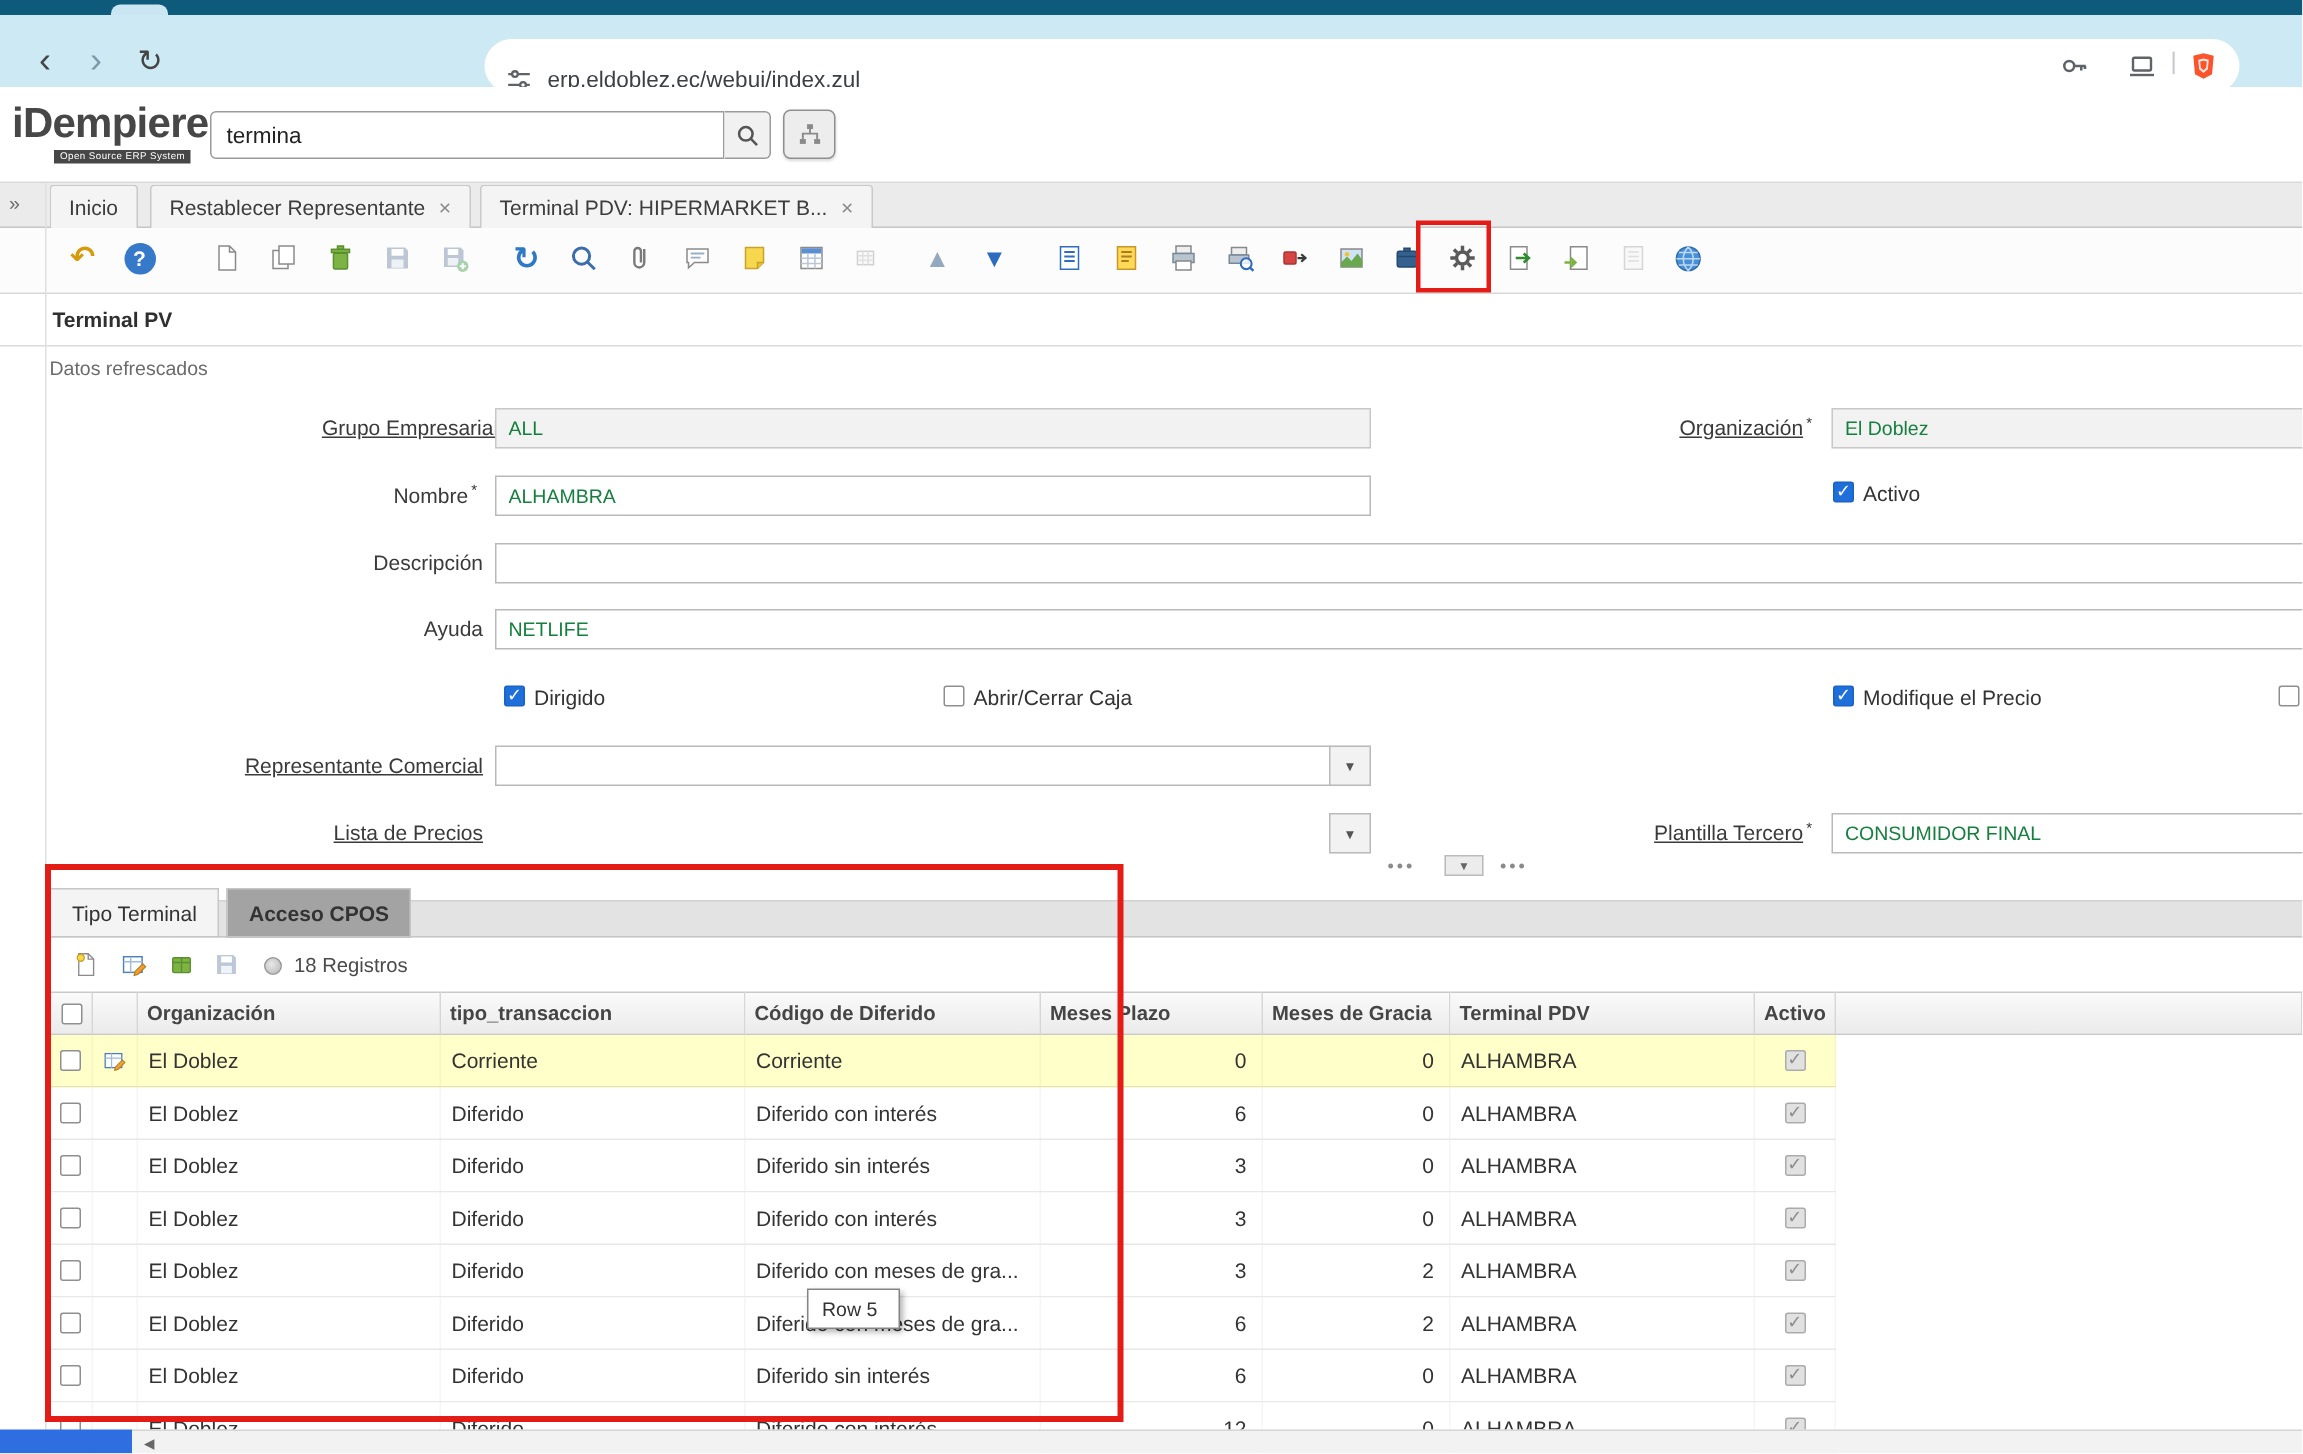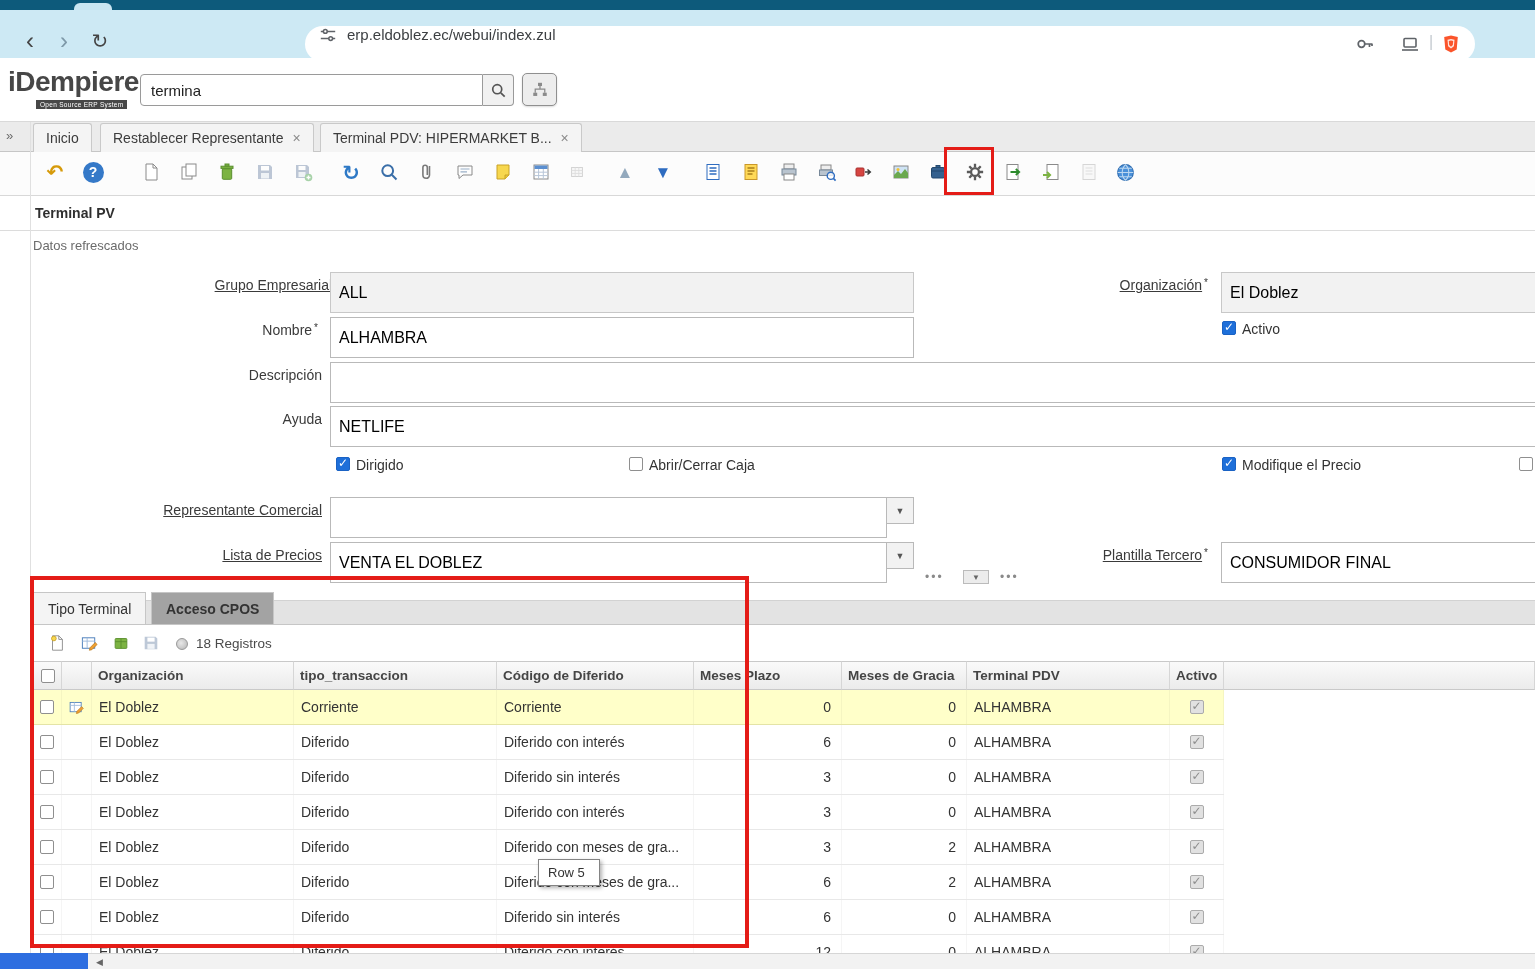--- a/index.html
+++ b/index.html
@@ -5,21 +5,21 @@
   *{box-sizing:border-box;margin:0;padding:0}
   body{font-family:"Liberation Sans","DejaVu Sans",sans-serif;background:#fff}
   #app{position:relative;width:1535px;height:969px;overflow:hidden;background:#fff}
   svg{display:block}
 
   
   #chrome-dark{position:absolute;left:0;top:0;width:100%;height:10px;background:#0d5a7b}
   #chrome-stub{position:absolute;left:74px;top:3px;width:38px;height:7px;background:#c9e6f2;border-radius:6px 6px 0 0}
   #chrome-bar{position:absolute;left:0;top:10px;width:100%;height:48px;background:#cde9f4}
   .navbtn{position:absolute;top:16px;width:28px;height:30px;font-size:24px;color:#454545;text-align:center;line-height:30px;cursor:pointer}
-  #url-pill{position:absolute;left:305px;top:16px;width:1170px;height:36px;background:#fff;border-radius:18px;display:flex;align-items:flex-start;cursor:text}
+  #url-pill{position:absolute;left:323px;top:16px;width:1170px;height:36px;background:#fff;border-radius:18px;display:flex;align-items:flex-end;cursor:text}
   .url-text{font-size:15px;color:#3d4043;margin-left:10px}
   .pill-ic{position:absolute;top:8px;cursor:pointer}
   .pill-div{position:absolute;top:7px;color:#c3c9cf;font-size:16px}
 
   
   #idem-header{position:absolute;left:0;top:58px;width:100%;height:64px;background:#fff;border-bottom:1px solid #d9d9d9}
   #logo-text{position:absolute;left:8px;top:8px;font-size:28px;font-weight:bold;color:#474747;letter-spacing:-.5px}
   #logo-tag{position:absolute;left:36px;top:42px;background:#474747;color:#fff;font-size:6.5px;padding:1px 4px;letter-spacing:.3px;white-space:nowrap}
   #global-search{position:absolute;left:140px;top:16px;width:343px;height:32px;border:1px solid #9a9a9a;border-radius:4px 0 0 4px;padding:0 10px;font-size:15px;color:#222;font-family:inherit}
   #search-btn{position:absolute;left:483px;top:16px;width:31px;height:32px;background:#f1f1f1;border:1px solid #9a9a9a;border-left:none;border-radius:0 4px 4px 0;display:flex;align-items:center;justify-content:center;cursor:pointer}
@@ -40,21 +40,21 @@
 
   #win-title{position:absolute;left:35px;top:205px;font-size:14px;font-weight:bold;color:#2f2f2f}
   #title-line{position:absolute;left:0;top:230px;width:100%;height:1px;background:#dcdcdc}
   #status-msg{position:absolute;left:33px;top:238px;font-size:13px;color:#6b6b6b}
   #west-line{position:absolute;left:30px;top:122px;width:1px;height:831px;background:#e0e0e0}
 
   
   .lbl{position:absolute;font-size:14px;color:#3a3a3a;text-align:right;cursor:default;white-space:nowrap}
   .lbl.link{text-decoration:underline;cursor:pointer}
   .lbl.req::after{content:"*";font-size:10px;vertical-align:top;margin-left:2px;color:#333;text-decoration:none;display:inline-block}
-  .fld{position:absolute;height:41px;border:1px solid #b9b9b9;background:#fff;font-size:16px;color:#000000;padding:0 8px;font-family:inherit}
+  .fld{position:absolute;height:27px;border:1px solid #b9b9b9;background:#fff;font-size:13px;color:#15803d;padding:0 8px;font-family:inherit}
   .fld.ro{background:#f2f2f2;border-color:#c8c8c8}
   .combo-btn{position:absolute;width:28px;height:27px;background:#f2f2f2;border:1px solid #b9b9b9;display:flex;align-items:center;justify-content:center;font-size:9px;color:#555;cursor:pointer}
   .cb{display:inline-block;width:14px;height:14px;border:1px solid #8f8f8f;background:#fff;border-radius:2px;position:relative;cursor:pointer}
   .cb.on{background:#1e6fd9;border-color:#1a62c4}
   .cb.on::after{content:"✓";position:absolute;left:1px;top:-2px;color:#fff;font-size:12px;font-weight:bold}
   .cb.dis{background:#e1e1e1;border-color:#ababab;cursor:default}
   .cb.dis::after{content:"✓";position:absolute;left:1px;top:-2px;color:#8c8c8c;font-size:12px;font-weight:bold}
   .cbwrap{position:absolute}
   .cblabel{position:absolute;font-size:14px;color:#333;cursor:default;white-space:nowrap}
   .split-dots{position:absolute;font-size:12px;color:#8a8a8a;letter-spacing:2px;cursor:pointer}
@@ -363,21 +363,20 @@
   <span class="cblabel" style="left:649px;top:457px">Abrir/Cerrar Caja</span>
   <span class="cbwrap" style="left:1222px;top:457px"><span class="cb on"></span></span>
   <span class="cblabel" style="left:1242px;top:457px">Modifique el Precio</span>
   <span class="cbwrap" style="left:1519px;top:457px"><span class="cb"></span></span>
 
   <span class="lbl link" style="left:20px;width:302px;top:502px">Representante Comercial</span>
   <input class="fld" style="left: 330px; top: 497px; width: 557px;" value="">
   <span class="combo-btn" style="left:886px;top:497px">▼</span>
 
   <span class="lbl link" style="left:20px;width:302px;top:547px">Lista de Precios</span>
-  <input class="fld" style="left: 330px; top: 542px; width: 557px;" value="VENTA EL DOBLEZ">
   <span class="combo-btn" style="left:886px;top:542px">▼</span>
   <span class="lbl link req" style="left:1010px;width:198px;top:547px">Plantilla Tercero</span>
   <input class="fld" style="left: 1221px; top: 542px; width: 320px;" value="CONSUMIDOR FINAL">
 
   <span class="split-dots" style="left:925px;top:570px">•••</span>
   <span id="split-box">▼</span>
   <span class="split-dots" style="left:1000px;top:570px">•••</span>
 
   <div id="detail-strip"></div>
   <div class="dtab" style="left:33px">Tipo Terminal</div>

